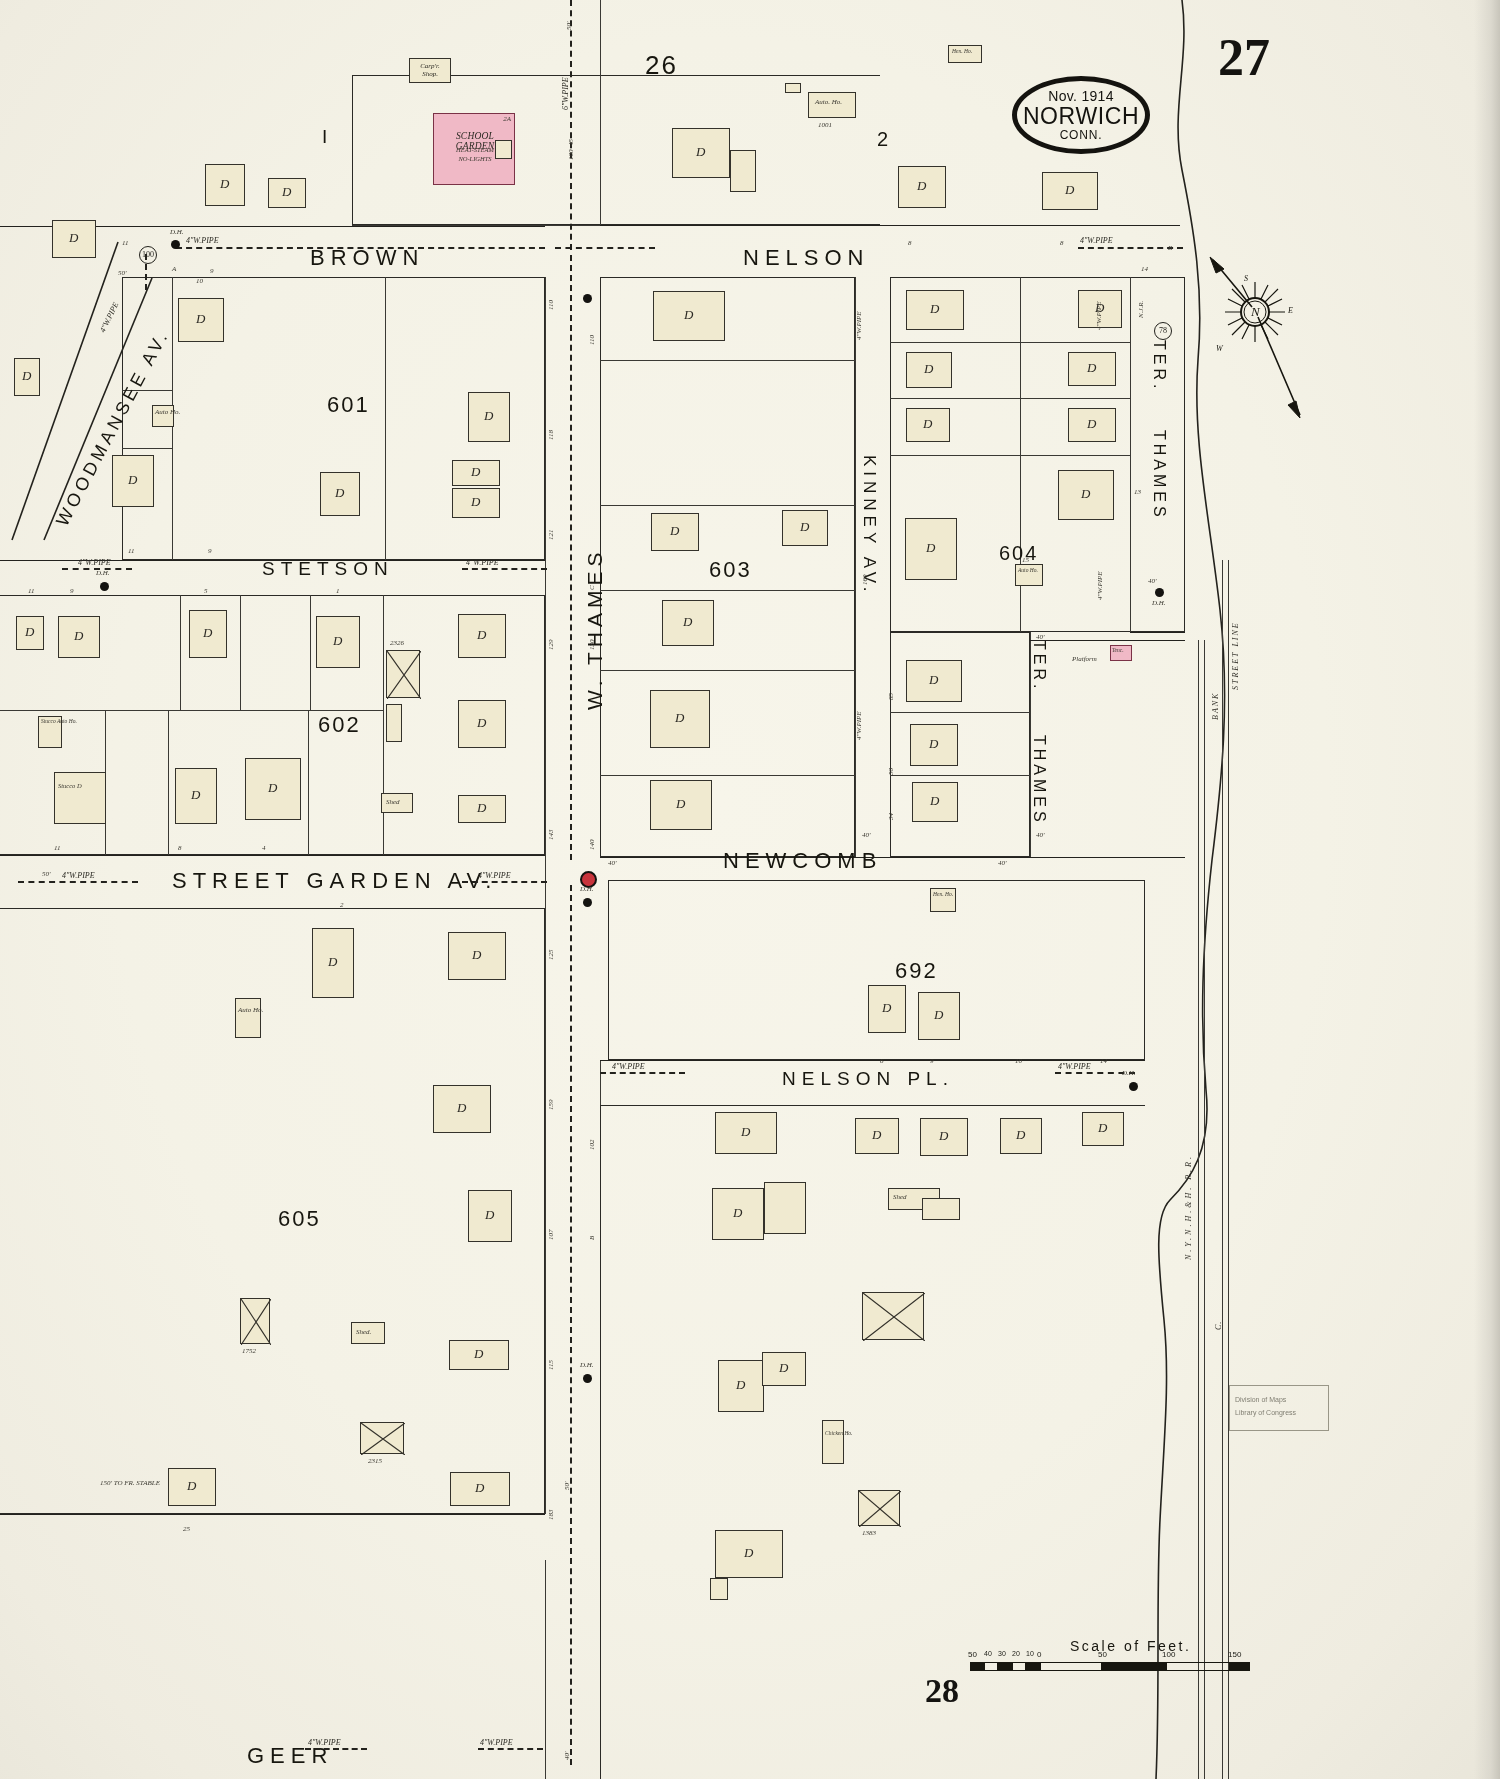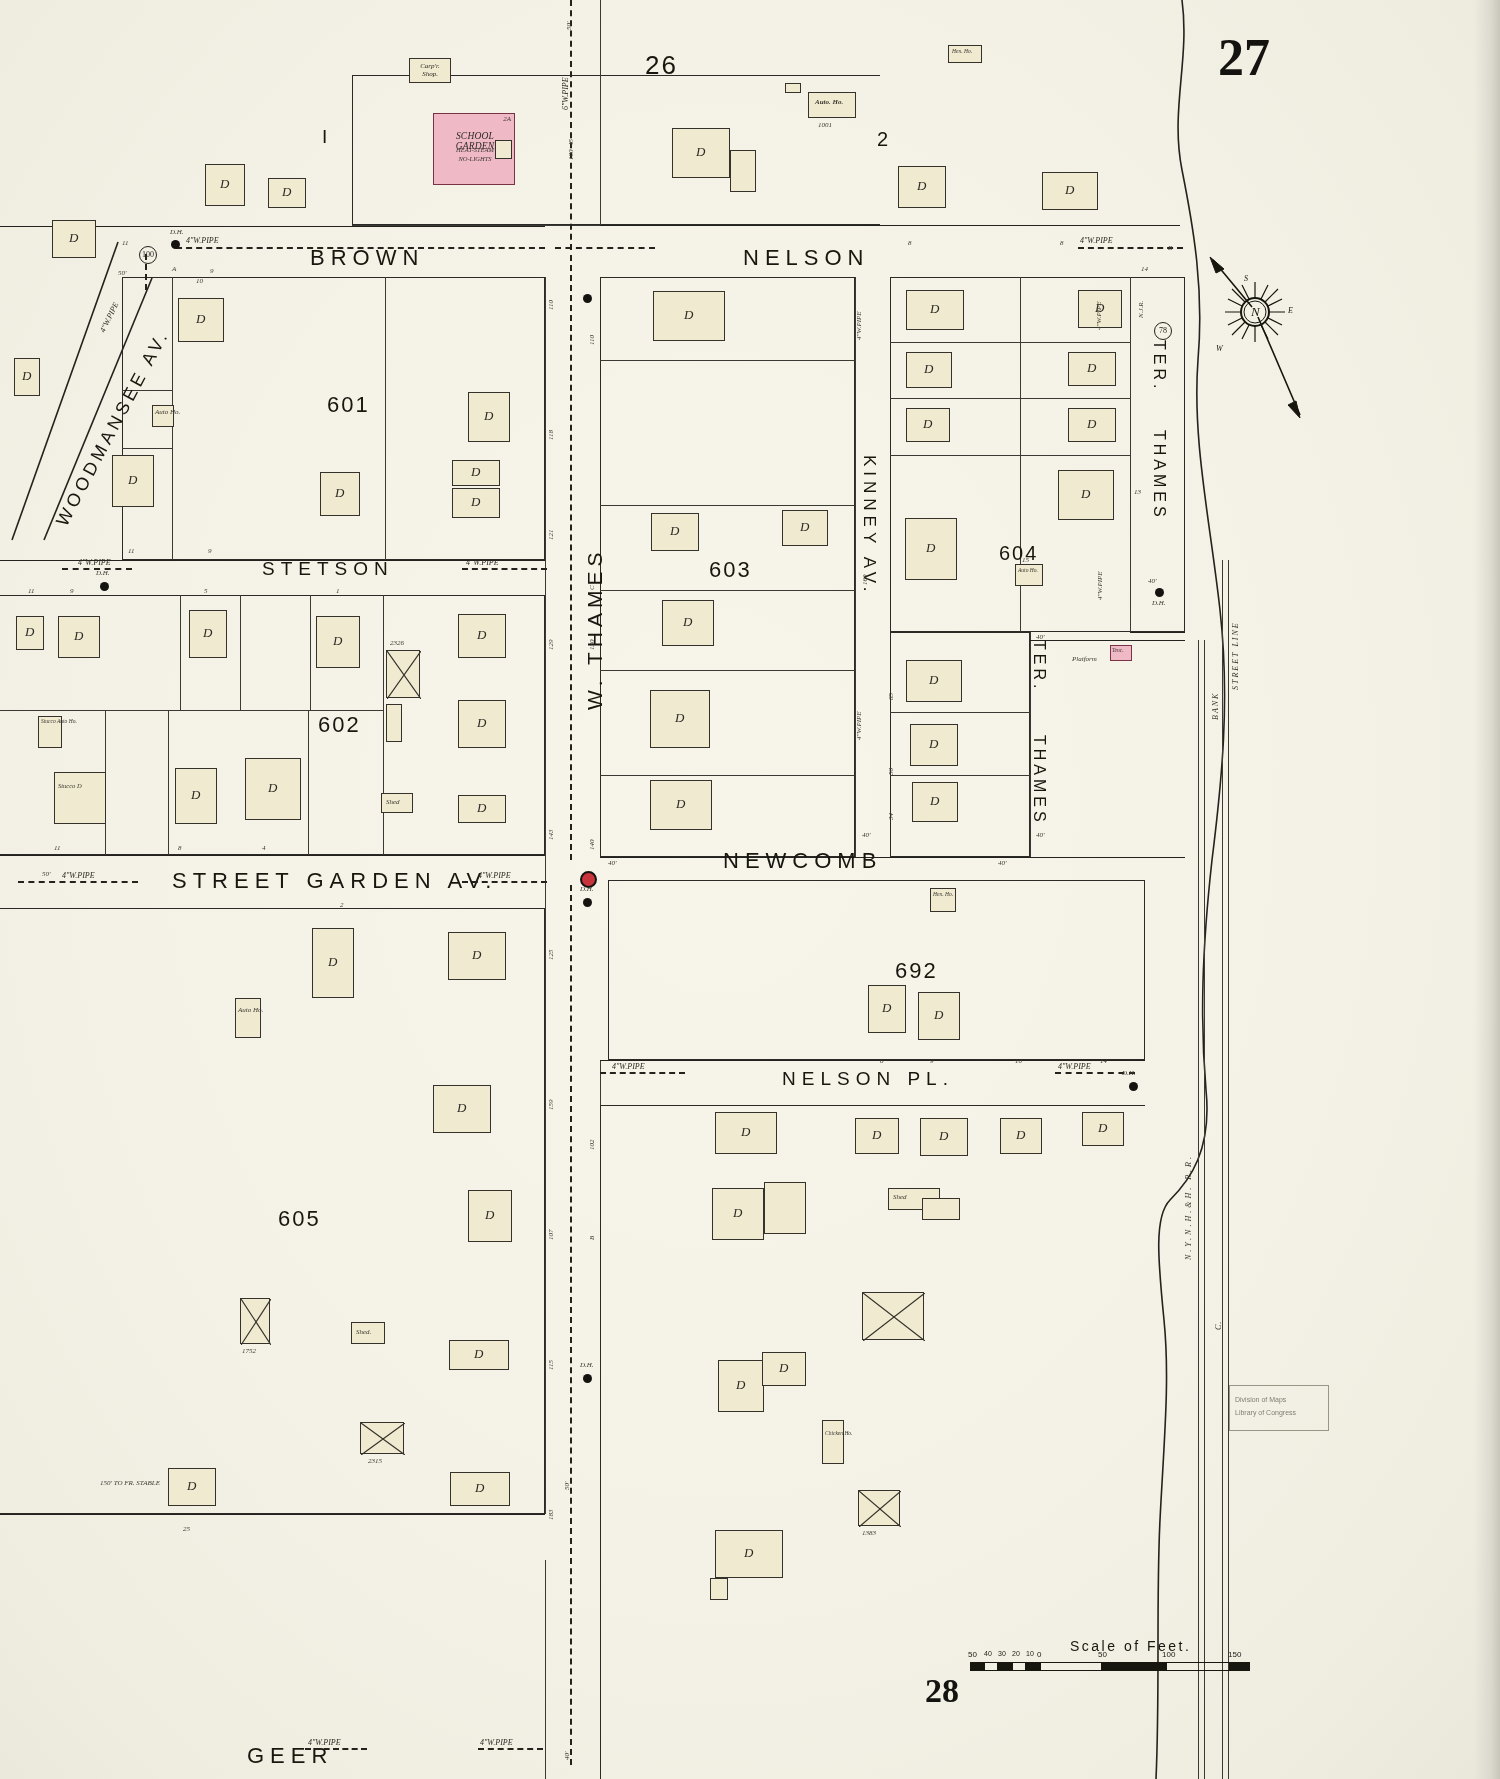--- a/index.html
+++ b/index.html
@@ -109,20 +109,25 @@
 
 <div id="sheet">
   <div id="paper-tone"></div>
 
   <div class="sheetnum" style="left:1218px;top:28px;font-size:52px;">27</div>
   <div class="blocknum" style="left:645px;top:50px;font-size:26px;">26</div>
   <div class="blocknum" style="left:877px;top:128px;font-size:20px;">2</div>
   <div class="sheetnum" style="left:925px;top:1672px;font-size:34px;">28</div>
   <div class="blocknum" style="left:322px;top:126px;font-size:19px;">I</div>
 
+  <div id="title-cartouche">
+    <div id="title-date">Nov. 1914</div>
+    <div id="title-city">NORWICH</div>
+    <div id="title-state">CONN.</div>
+  </div>
 
   <div id="compass">
     <svg width="110" height="170" viewBox="0 0 110 170">
       <g stroke="#17160f" fill="#17160f">
 
         <path d="M13 5 L52 52 M58 62 L100 160" stroke-width="1.6" fill="none"></path>
         <path d="M10 2 L24 14 L16 18 Z"></path>
         <path d="M100 163 L88 150 L96 146 Z"></path>
 
         <g transform="translate(55,57)">
@@ -468,21 +473,21 @@
       <div class="d">D</div>
     </div>
   <div class="bldg" style="left:650px;top:780px;width:62px;height:50px;">
       <div class="d">D</div>
     </div>
 
   <div class="bldg" style="left:672px;top:128px;width:58px;height:50px;">
       <div class="d">D</div>
     </div>
   <div class="bldg" style="left:730px;top:150px;width:26px;height:42px;"></div>
-  <div class="bldg" style="left:808px;top:92px;width:48px;height:26px;font-weight:bold;">
+  <div class="bldg" style="left:808px;top:92px;width:48px;height:26px;">
     <div class="tiny2" style="left:6px;top:6px;">Auto. Ho.</div>
   </div>
   <div class="tiny2" style="left:818px;top:122px;">1001</div>
   <div class="bldg" style="left:898px;top:166px;width:48px;height:42px;">
       <div class="d">D</div>
     </div>
   <div class="bldg" style="left:1042px;top:172px;width:56px;height:38px;">
       <div class="d">D</div>
     </div>
   <div class="bldg" style="left:948px;top:45px;width:34px;height:18px;">

